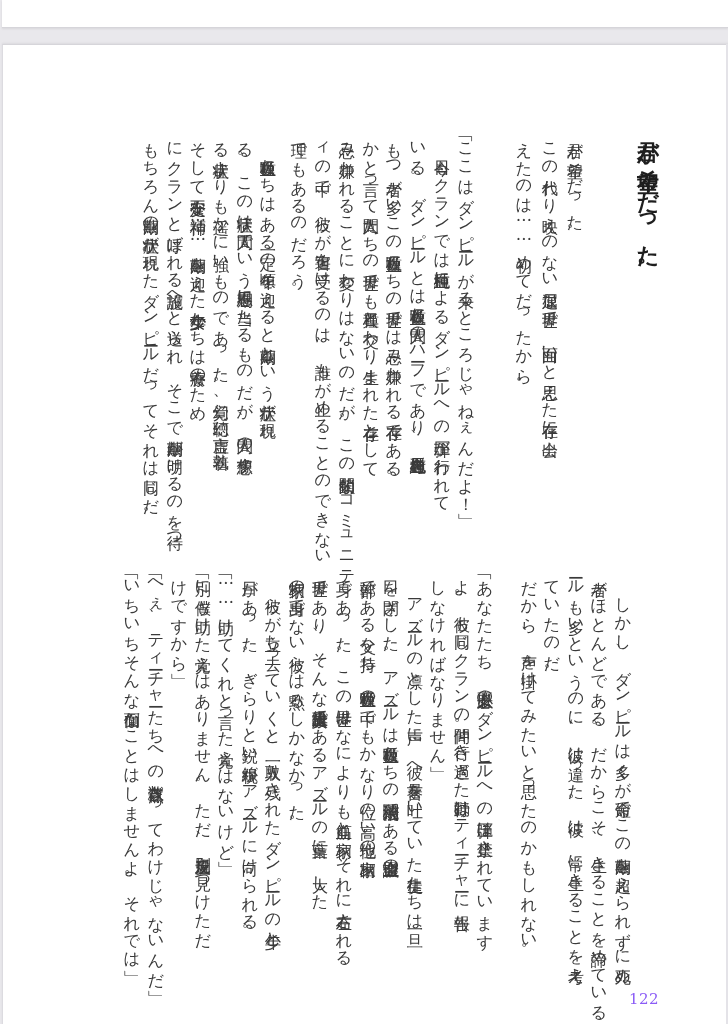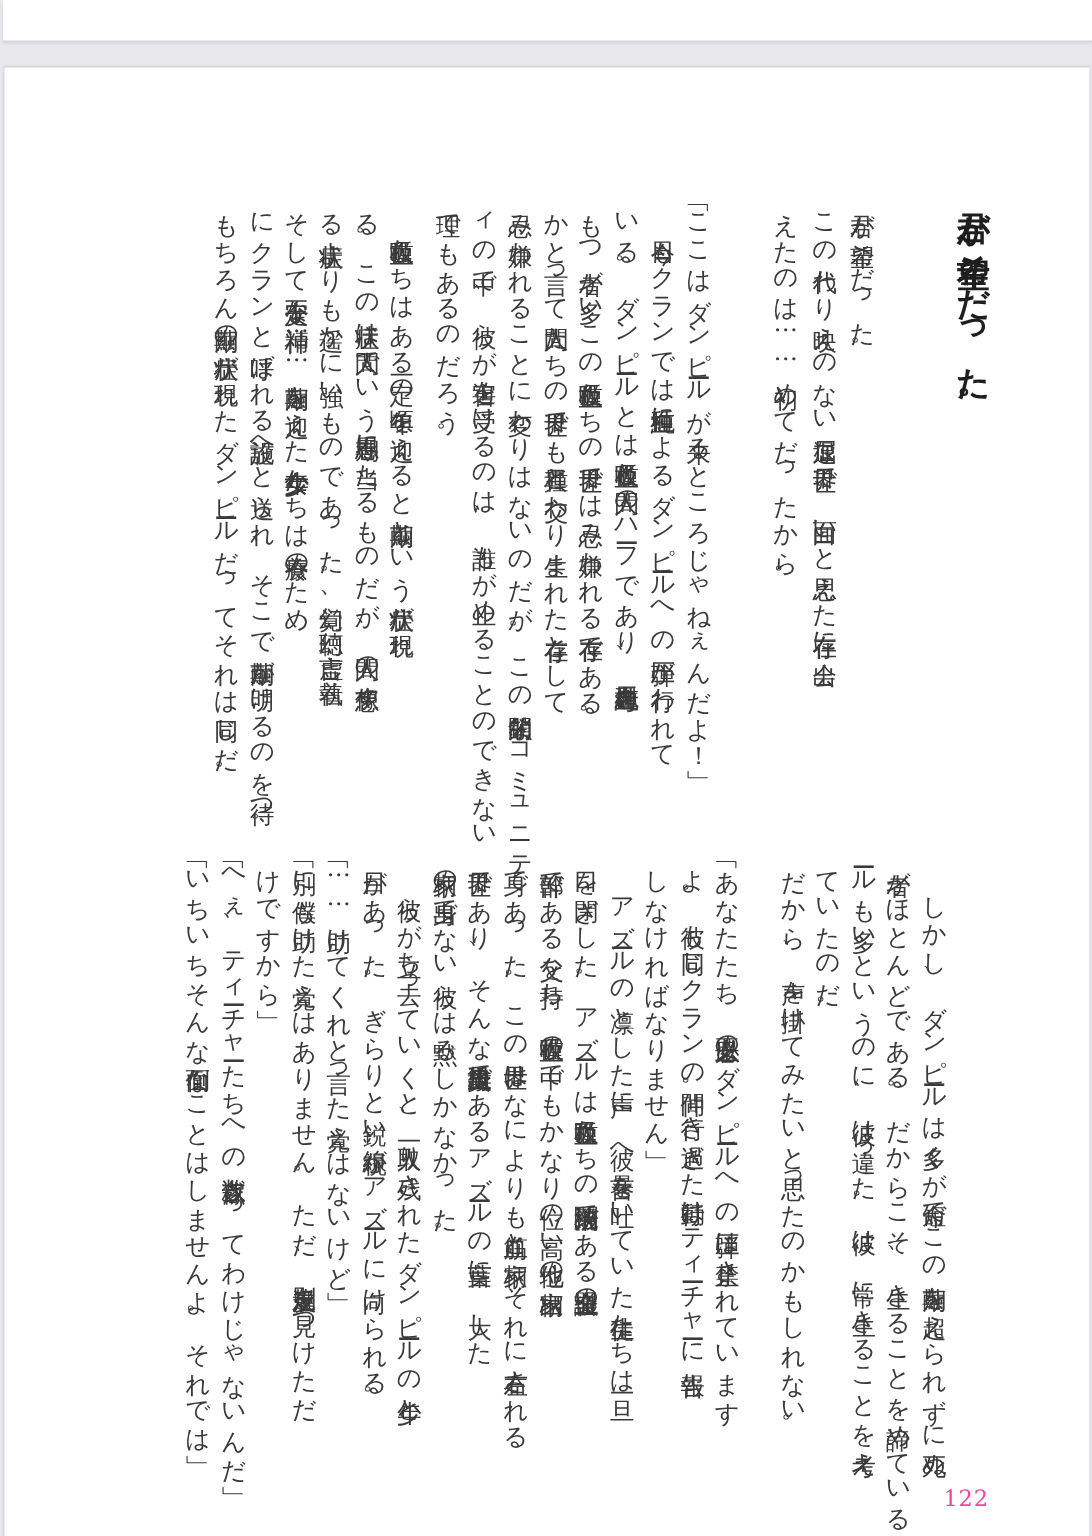--- a/index.html
+++ b/index.html
@@ -40,21 +40,21 @@
     font-weight: bold;
     font-size: 22px;
     line-height: 1;
     color: #1e1e1e;
     letter-spacing: 1px;
   }
   .page-number {
     position: absolute;
     font-family: "DejaVu Serif", "Liberation Serif", serif;
     font-size: 15px;
-    color: #ec4899;
+    color: #8b5cf6;
     letter-spacing: 0.5px;
   }
   .scroll-edge {
     position: absolute; right: 0; top: 44px; width: 2px; height: 980px;
     background: #e4e3e8;
   }
 </style>
 </head>
 <body>
 

